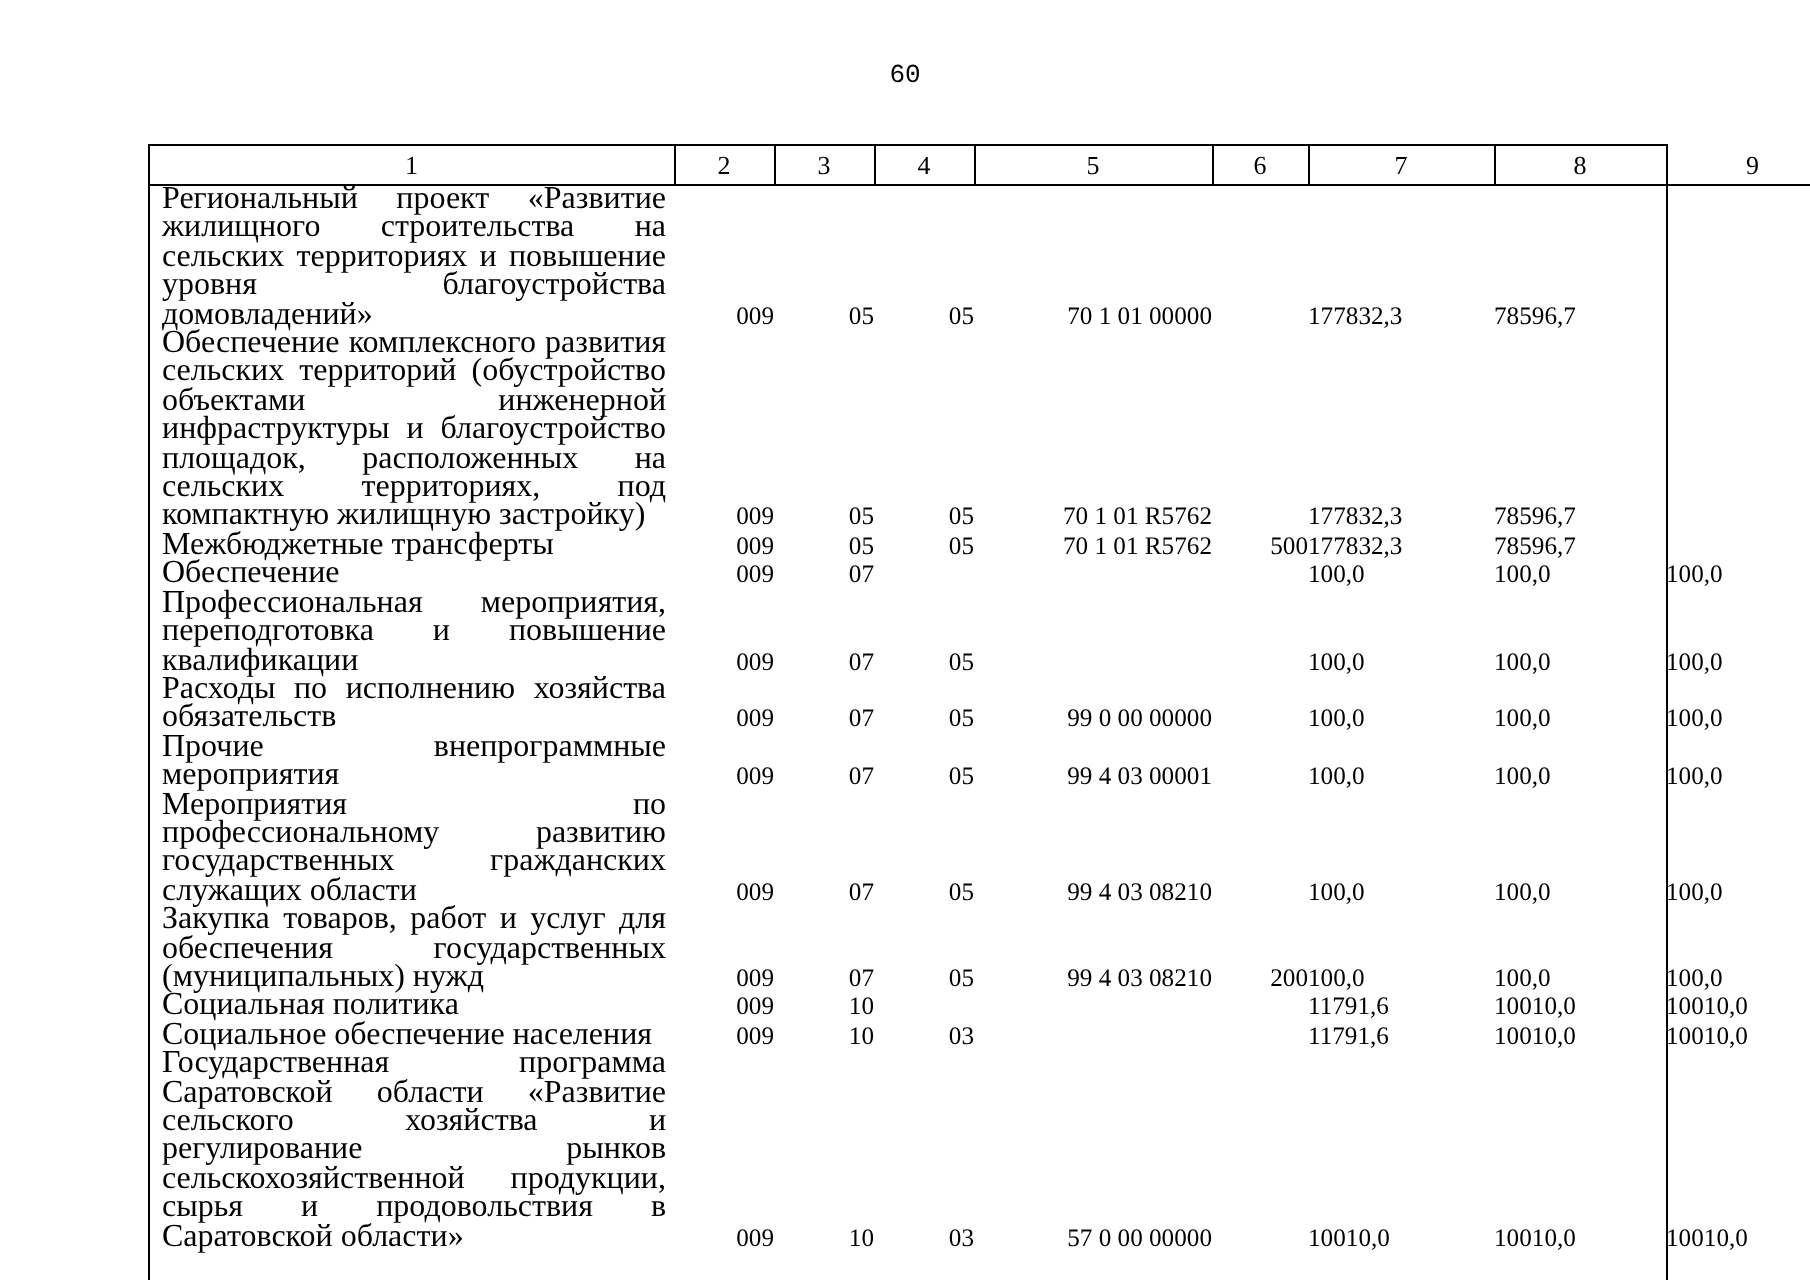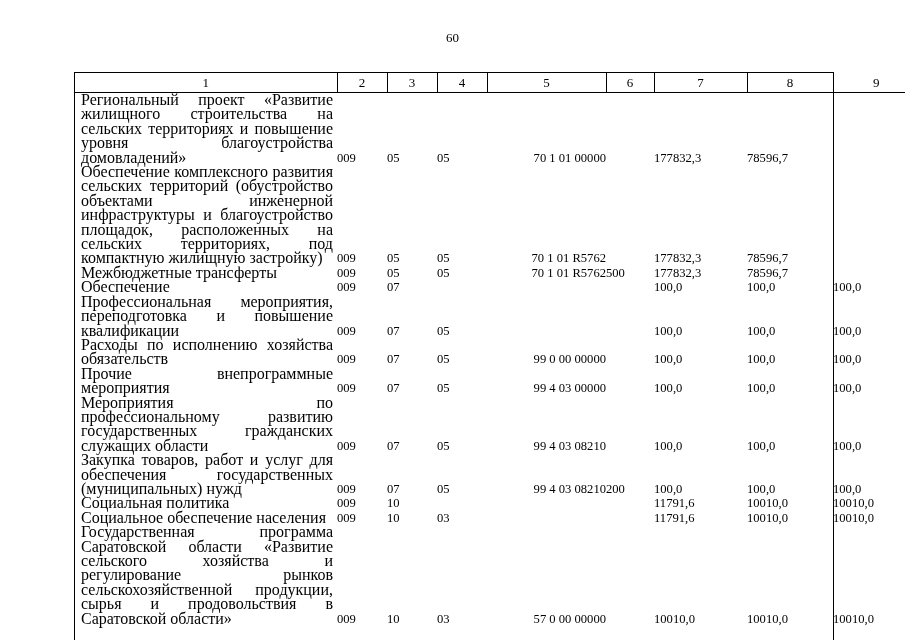--- a/index.html
+++ b/index.html
@@ -15,21 +15,21 @@
     position: relative;
     overflow: hidden;
   }
   .page-number {
     position: absolute;
     top: 30px;
     left: 0;
     width: 905px;
     text-align: center;
     font-size: 13px;
-    font-family: Liberation Serif, serif;
+    font-family: Liberation Mono, monospace;
   }
   .table-wrap {
     position: absolute;
     top: 72px;
     left: 74px;
     width: 758px;
   }
   table.doc-table {
     border-collapse: collapse;
     table-layout: fixed;
@@ -66,21 +66,21 @@
   }
   tbody tr td.c-name {
     text-align: justify;
     text-align-last: left;
     padding: 0 4px 0 6px;
     font-size: 16px;
     line-height: 14.4px;
     hyphens: manual;
   }
   tbody tr td.c-num {
-    text-align: left;
+    text-align: right;
     font-size: 12.6px;
     line-height: 14.4px;
     vertical-align: bottom;
   }
   tbody tr td.c-money {
     padding-right: 10px;
     font-size: 12.6px;
     line-height: 14.4px;
     vertical-align: bottom;
   }
@@ -197,21 +197,21 @@
         <td class="c-money">100,0</td>
         <td class="c-money">100,0</td>
         <td class="c-money">100,0</td>
       </tr>
 
       <tr>
         <td class="c-name">Прочие внепрограммные мероприятия</td>
         <td class="c-num">009</td>
         <td class="c-num">07</td>
         <td class="c-num">05</td>
-        <td class="c-code">99 4 03 00000</td>
+        <td class="c-code">99 4 03 00001</td>
         <td class="c-num"></td>
         <td class="c-money">100,0</td>
         <td class="c-money">100,0</td>
         <td class="c-money">100,0</td>
       </tr>
 
       <tr>
         <td class="c-name">Мероприятия по профессиональному развитию государственных гражданских служащих области</td>
         <td class="c-num">009</td>
         <td class="c-num">07</td>

